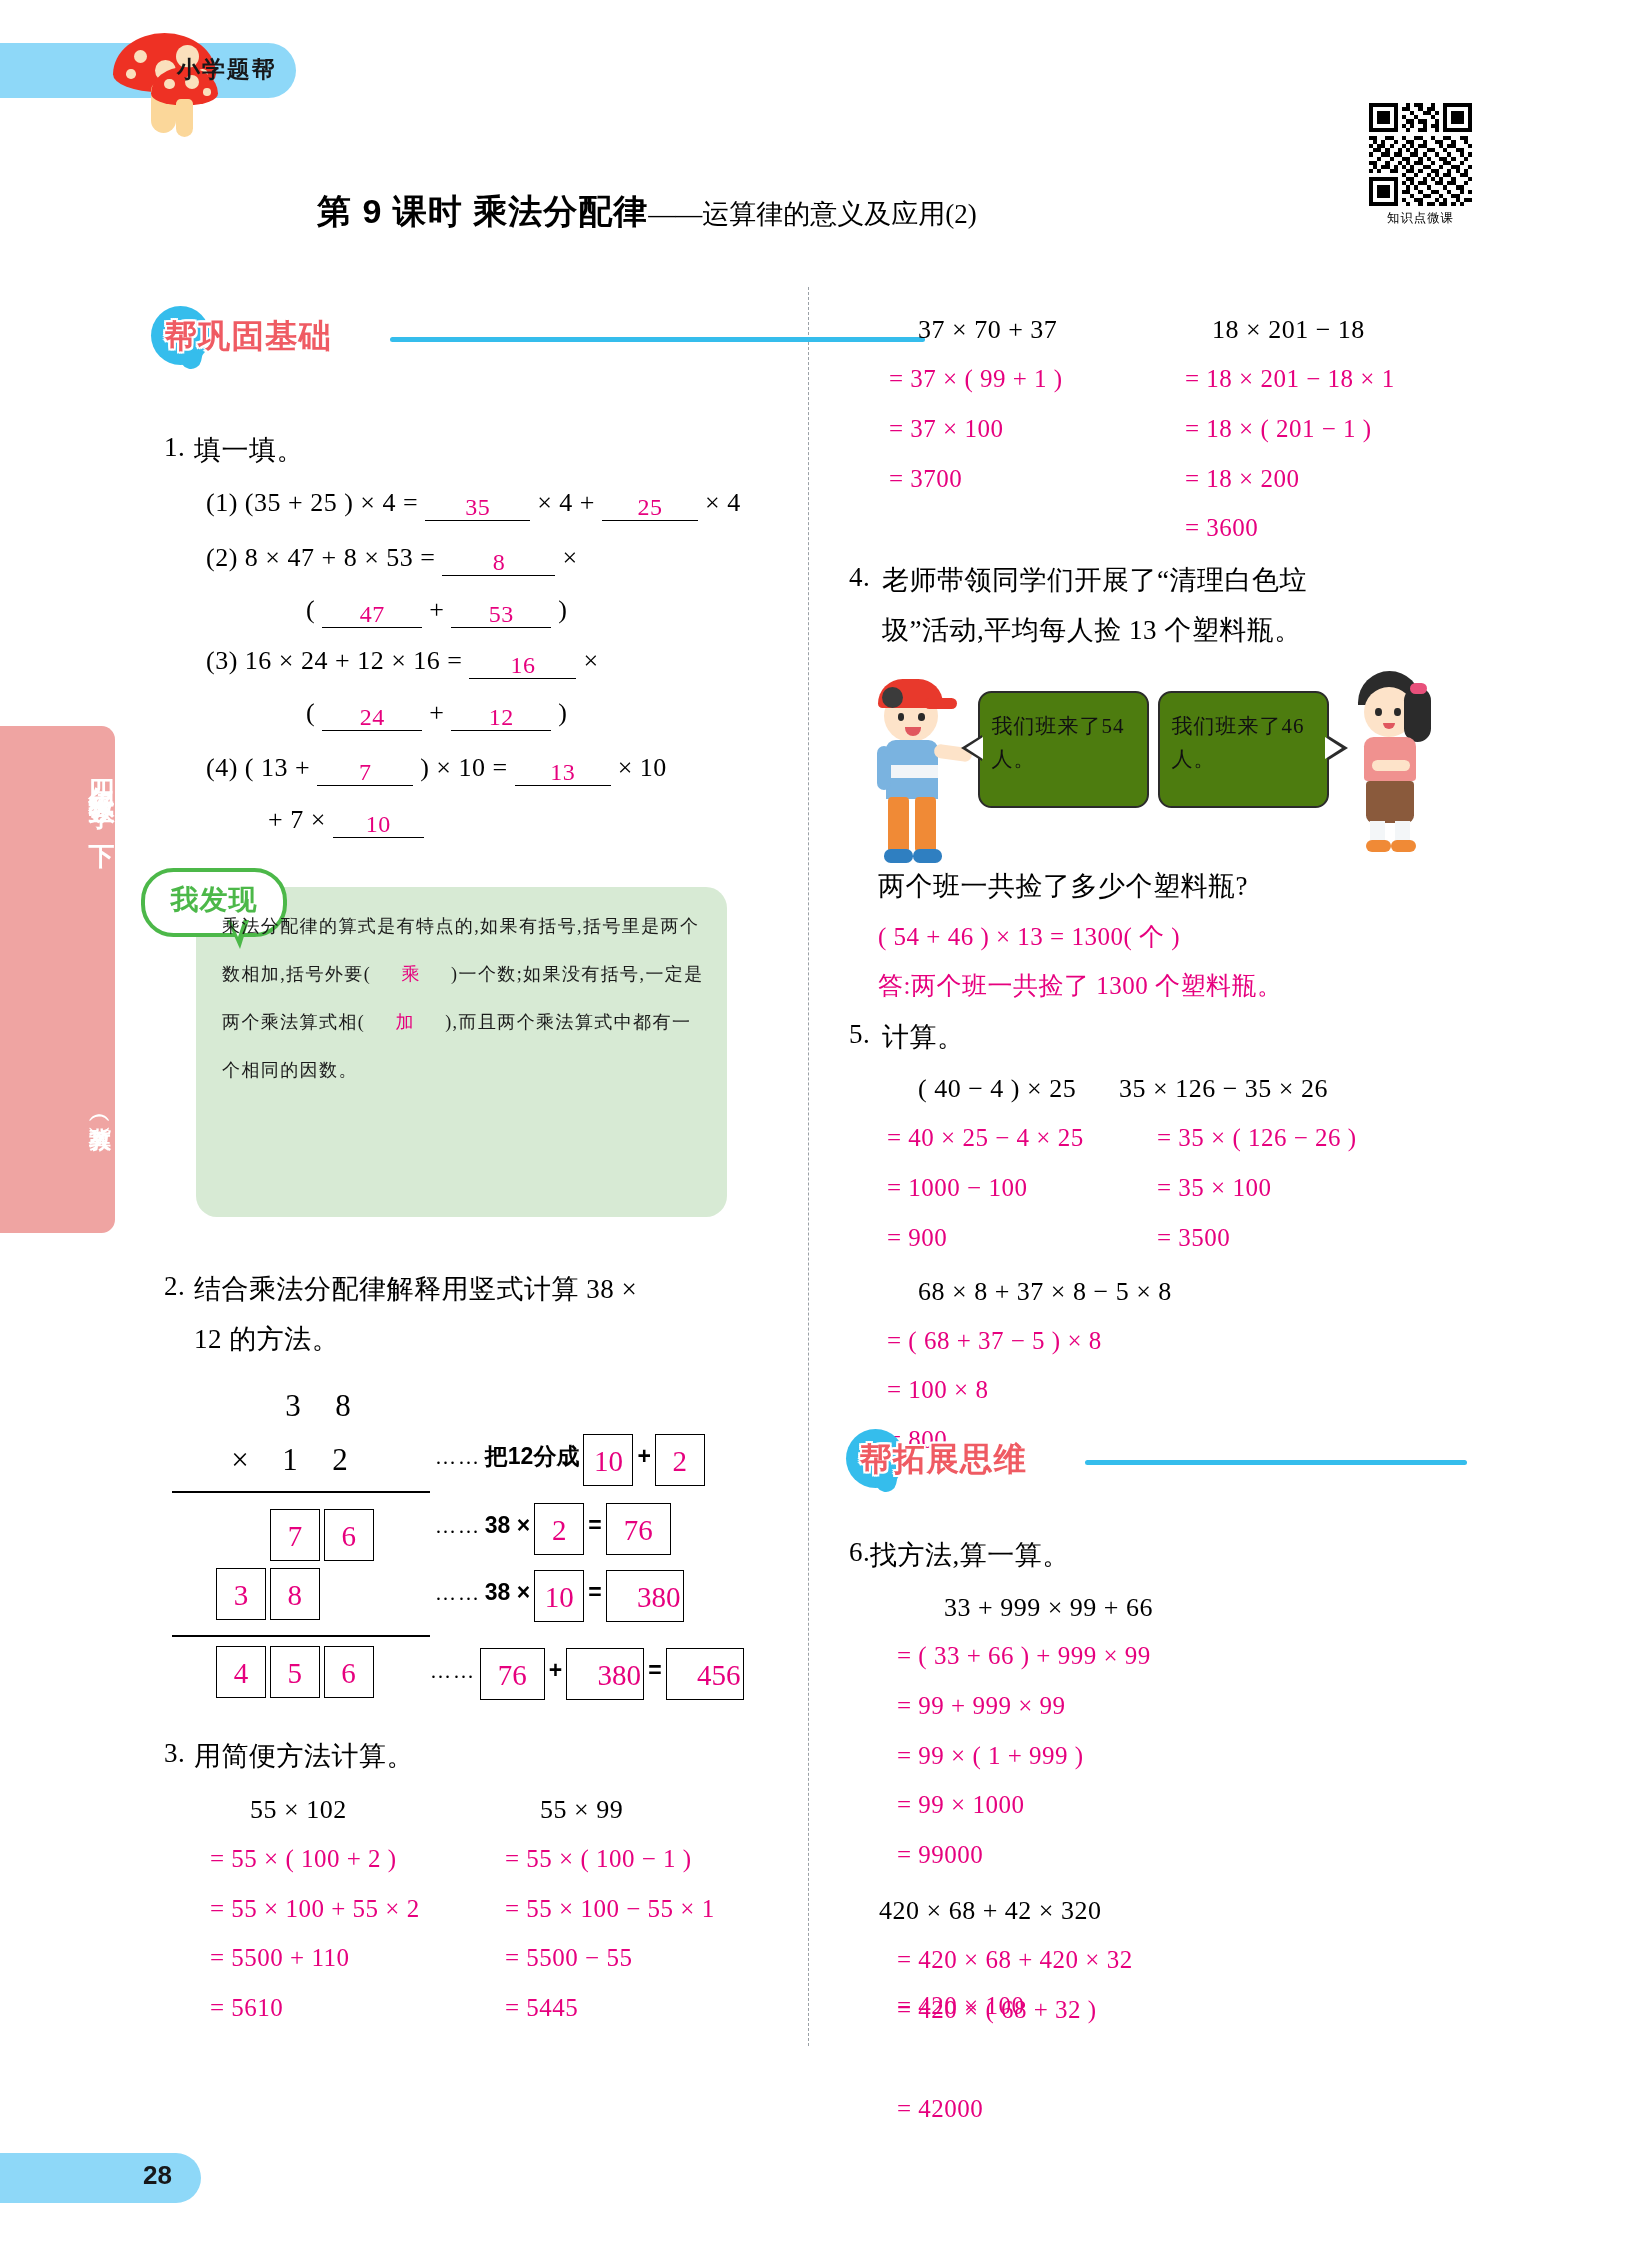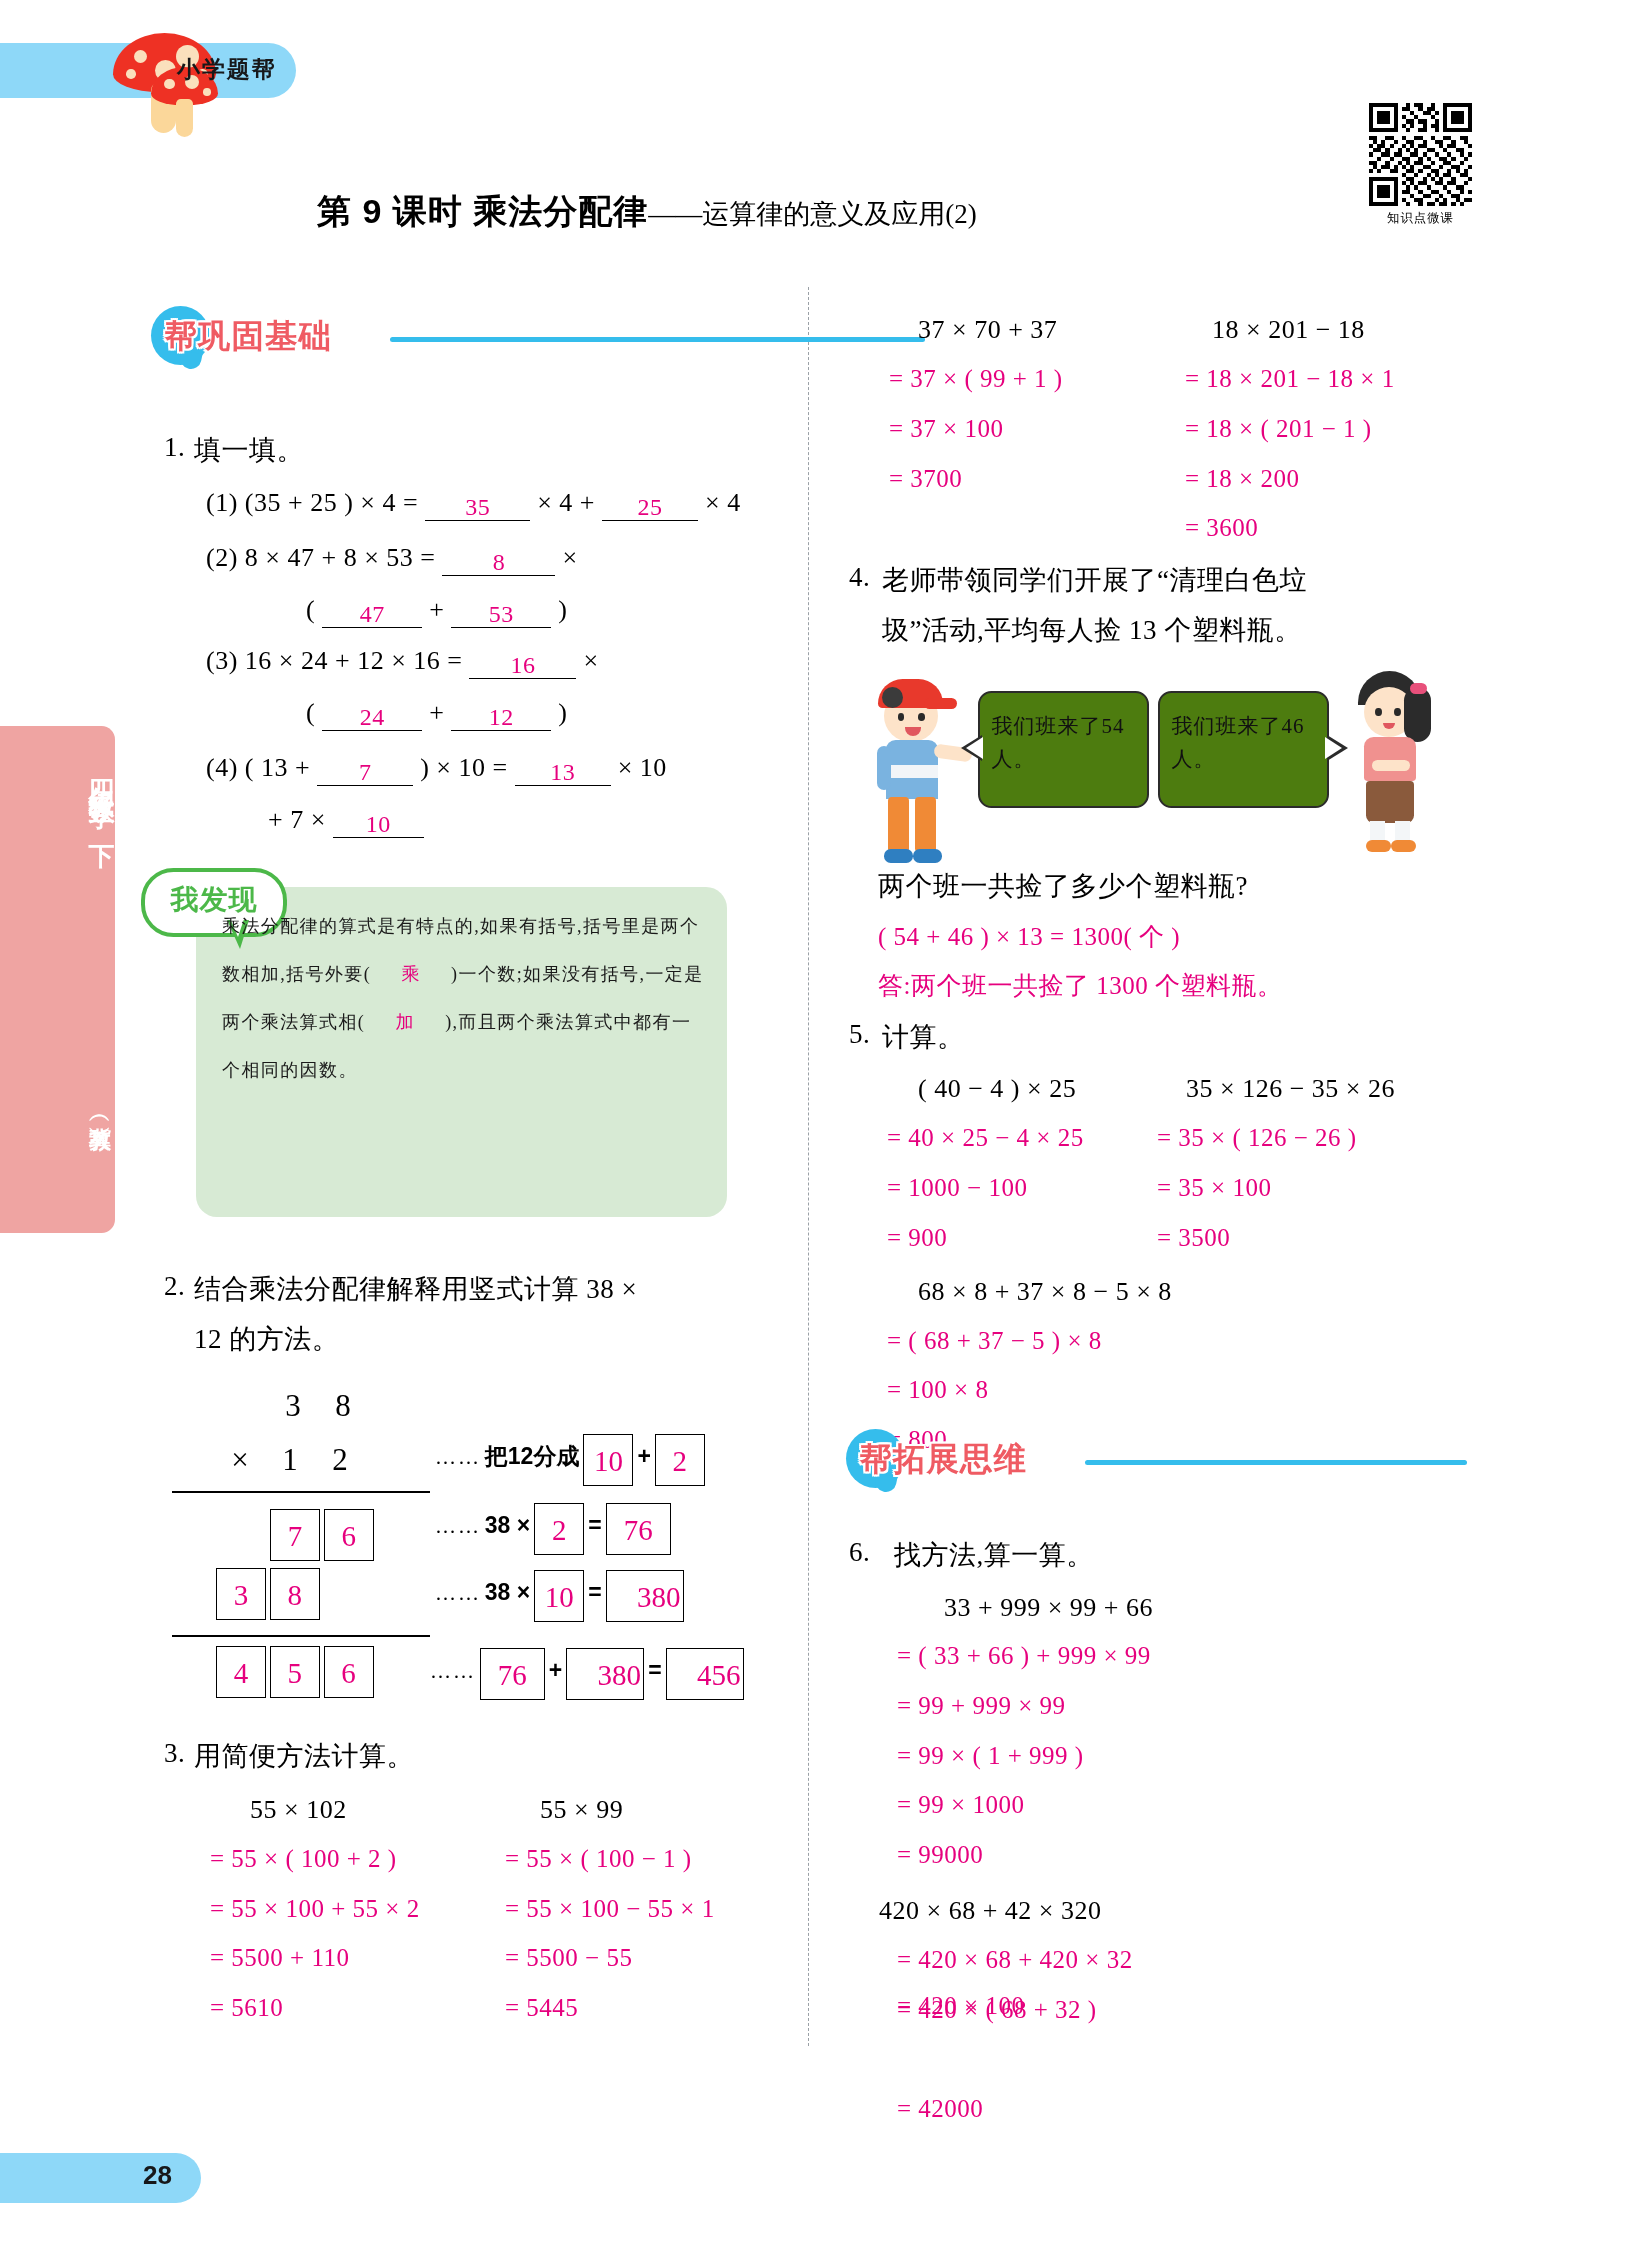--- a/index.html
+++ b/index.html
@@ -597,39 +597,39 @@
 <div class="q ansline" style="left:878px;top:969px;">答:两个班一共捡了 1300 个塑料瓶。</div>
 
 <div class="q qtitle" style="left:849px;top:1019px;">5.</div>
 <div class="q qtitle" style="left:882px;top:1019px;">计算。</div>
 
 <div class="q expr" style="left:918px;top:1074px;">( 40 − 4 ) × 25</div>
 <div class="q ansline" style="left:887px;top:1124px;">= 40 × 25 − 4 × 25</div>
 <div class="q ansline" style="left:887px;top:1174px;">= 1000 − 100</div>
 <div class="q ansline" style="left:887px;top:1224px;">= 900</div>
 
-<div class="q expr" style="left:1186px;top:1074px;">35 × 126 − 35 × 26</div>
+<div class="q expr" style="left:1119px;top:1074px;">35 × 126 − 35 × 26</div>
 <div class="q ansline" style="left:1157px;top:1124px;">= 35 × ( 126 − 26 )</div>
 <div class="q ansline" style="left:1157px;top:1174px;">= 35 × 100</div>
 <div class="q ansline" style="left:1157px;top:1224px;">= 3500</div>
 
 <div class="q expr" style="left:918px;top:1277px;">68 × 8 + 37 × 8 − 5 × 8</div>
 <div class="q ansline" style="left:887px;top:1327px;">= ( 68 + 37 − 5 ) × 8</div>
 <div class="q ansline" style="left:887px;top:1376px;">= 100 × 8</div>
 <div class="q ansline" style="left:887px;top:1426px;">= 800</div>
 
 <div class="sec-head" style="left:846px;top:1429px;width:621px;height:63px;">
   <div class="circle"></div>
   <div class="tail"></div>
   <div class="txt"><span>帮</span><span>拓展思维</span></div>
   <div class="rule" style="left:239px;width:382px;"></div>
 </div>
 
 <div class="q qtitle" style="left:849px;top:1537px;">6.</div>
-<div class="q qtitle" style="left:894px;top:1537px;">找方法,算一算。</div>
+<div class="q qtitle" style="left:870px;top:1537px;">找方法,算一算。</div>
 
 <div class="q expr" style="left:944px;top:1593px;">33 + 999 × 99 + 66</div>
 <div class="q ansline" style="left:897px;top:1642px;">= ( 33 + 66 ) + 999 × 99</div>
 <div class="q ansline" style="left:897px;top:1692px;">= 99 + 999 × 99</div>
 <div class="q ansline" style="left:897px;top:1742px;">= 99 × ( 1 + 999 )</div>
 <div class="q ansline" style="left:897px;top:1791px;">= 99 × 1000</div>
 <div class="q ansline" style="left:897px;top:1841px;">= 99000</div>
 
 <div class="q expr" style="left:879px;top:1896px;">420 × 68 + 42 × 320</div>
 <div class="q ansline" style="left:897px;top:1946px;">= 420 × 68 + 420 × 32</div>

